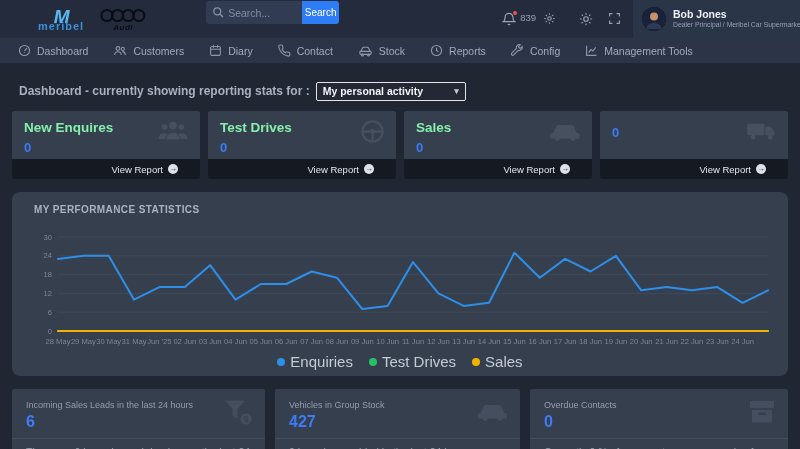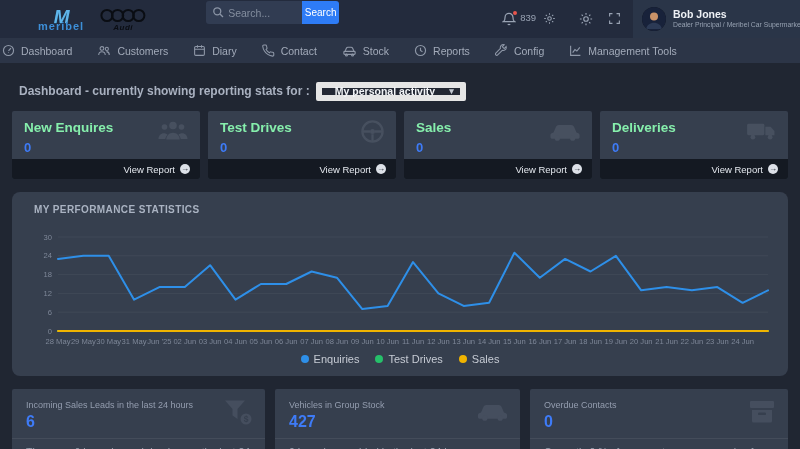--- a/index.html
+++ b/index.html
@@ -38,52 +38,52 @@
   .ti.fs { margin-left:8px; margin-right:4px; }
 
   .user-panel { width:167px; height:38px; background:#2a3548; display:flex; align-items:center;
     gap:7px; padding-left:9px; cursor:pointer; }
   .avatar { width:24px; height:24px; border-radius:50%; background:#101624; overflow:hidden; flex:none; }
   .user-text { line-height:1.25; }
   .user-name { font-size:10.5px; font-weight:bold; color:#eef1f5; }
   .user-role { font-size:6.8px; color:#96a1b1; white-space:nowrap; }
 
   
-  .navbar { height:25px; background:#2c3547; display:flex; align-items:center; gap:25px; padding-left:2px; }
+  .navbar { height:25px; background:#2c3547; display:flex; align-items:center; gap:25px; padding-left:18px; }
   .nav-item { display:flex; align-items:center; gap:6px; color:#a3abba; font-size:10.5px; cursor:pointer; }
   .nav-item .nic { color:#8f98a8; display:flex; }
 
   
   .heading-row { display:flex; align-items:center; margin:18px 0 0 19px; height:20px; }
   .heading-label { font-size:12px; font-weight:bold; color:#a9b1c0; }
   .activity-select { margin-left:6px; height:19px; min-width:150px; background:#232834;
-    border:6px solid #e5e5e5; border-radius:2px; color:#f2f4f7; font-size:10.5px; font-weight:bold;
-    display:flex; align-items:center; justify-content:flex-end; padding:0 6px; cursor:pointer; }
+    border:1px solid #e5e5e5; border-radius:2px; color:#f2f4f7; font-size:10.5px; font-weight:bold;
+    display:flex; align-items:center; justify-content:space-between; padding:0 6px; cursor:pointer; }
   .activity-select .chev { color:#c3c9d2; font-size:9px; margin-left:14px; }
 
   
   .stats-row { display:grid; grid-template-columns:repeat(4,1fr); gap:8px; margin:10px 12px 0; }
   .scard { background:#363f4e; border-radius:2px; overflow:hidden; }
   .scard-body { position:relative; padding:9px 12px 8px; height:48px; }
   .scard-title { font-size:13.5px; font-weight:bold; color:#86efac; }
   .scard-value { font-size:13px; font-weight:bold; color:#3e7bf7; margin-top:5px; }
   .scard-icon { position:absolute; top:8px; right:11px; color:#47505f; }
   .scard-footer { background:#141922; height:20px; display:flex; align-items:center;
-    justify-content:flex-end; gap:5px; padding:0 10px; cursor:pointer; }
+    justify-content:flex-end; gap:5px; padding:0 22px; cursor:pointer; }
   .scard-footer span.lbl { font-size:9.5px; color:#e4e8ee; }
   .arrow-circle { width:10px; height:10px; border-radius:50%; background:#dde1e8; color:#171c25;
     font-size:8px; line-height:10px; text-align:center; font-weight:bold; }
 
   
   .chart-card { background:#363f4e; border-radius:8px; margin:13px 12px 0; height:184px; padding:12px 10px 0 10px; }
   .chart-title { font-size:10px; font-weight:bold; color:#aab3c2; letter-spacing:.4px; margin-left:12px; }
   #perf-chart text { font-family:"Liberation Sans", sans-serif; fill:#7e8798; }
   #perf-chart text.ctick { font-size:7.6px; }
   .chart-legend { display:flex; justify-content:center; gap:16px; margin-top:-2px; }
-  .leg-item { display:flex; align-items:center; gap:5px; font-size:11px; color:#c6cbd4; cursor:pointer;text-align:center; }
+  .leg-item { display:flex; align-items:center; gap:5px; font-size:15px; color:#c6cbd4; cursor:pointer;text-align:center; }
   .leg-dot { width:8px; height:8px; border-radius:50%; display:inline-block; }
 
   
   .bottom-row { display:grid; grid-template-columns:253px 245px 1fr; gap:10px; margin:13px 12px 0; }
   .bcard { background:#363f4e; border-radius:2px; position:relative; padding:11px 14px 10px; height:80px; }
   .bcard-title { font-size:9px; color:#949daf; }
   .bcard-value { font-size:16px; font-weight:bold; color:#3e7bf7; margin-top:3px; }
   .bcard-desc { font-size:10.5px; color:#99a3b2; border-top:1px solid rgba(255,255,255,.07);
     margin:7px -14px 0; padding:7px 14px 0; }
   .bcard-icon { position:absolute; top:10px; right:12px; color:#454e5e; }
@@ -308,21 +308,20 @@
         </span>
     </div>
     <div class="scard-footer">
       <span class="lbl">View Report</span>
       <span class="arrow-circle">→</span>
     </div>
   </div>
 
   <div class="scard">
     <div class="scard-body">
-      <div class="scard-title">Deliveries</div>
       <div class="scard-value">0</div>
       <span class="scard-icon">
         <svg width="31" height="23" viewBox="0 0 32 24" fill="currentColor">
           <rect x="1" y="5" width="18" height="12" rx="1.5"></rect>
           <path d="M20 8h5.5l4 4.5V17H20z"></path>
           <circle cx="7" cy="19" r="2.5"></circle>
             <circle cx="25" cy="19" r="2.5"></circle>
         </svg>
         </span>
     </div>

